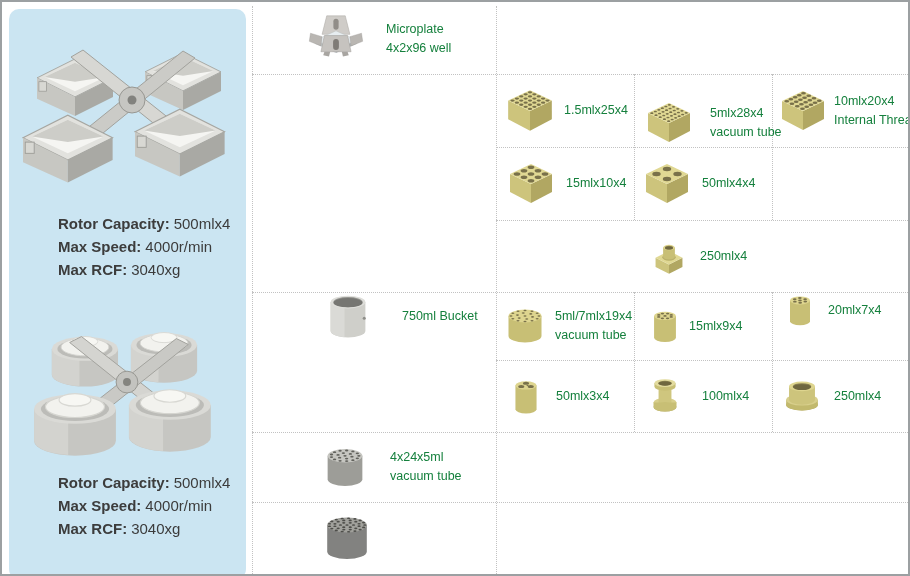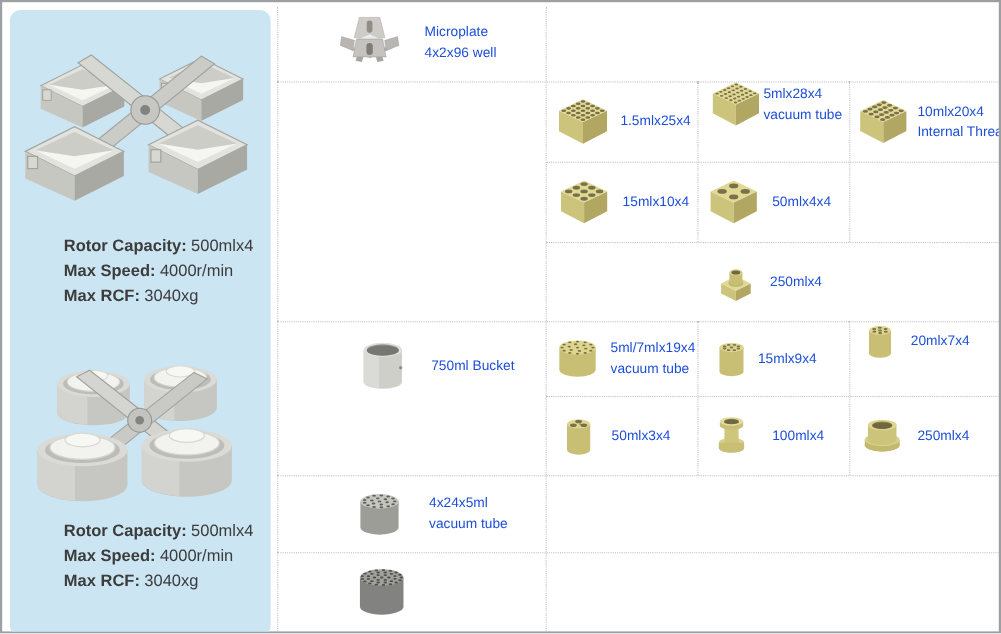--- a/index.html
+++ b/index.html
@@ -18,21 +18,21 @@
   .specs{position:absolute;}
   .spec-line{font-size:15px;line-height:23px;color:#3c3c3c;white-space:nowrap;}
   .spec-line b{font-weight:bold;margin-right:4px;}
   
   .vline{position:absolute;width:0;border-left:1px dotted #c2c2c2;}
   .hline{position:absolute;height:0;border-top:1px dotted #c2c2c2;}
   
   .cell{position:absolute;display:flex;align-items:center;box-sizing:border-box;}
   .icn{flex:0 0 auto;display:block;}
   .icn svg{display:block;width:100%;height:100%;}
-  .lbl{color:#1d4ed8;font-size:12.5px;line-height:19px;white-space:nowrap;}
+  .lbl{color:#15803d;font-size:12.5px;line-height:19px;white-space:nowrap;}
   .lbl span{display:block;}
 </style>
 </head>
 <body>
 
 <div class="stage">
 
   <div class="sidebar">
     <div class="rotor-img" style="left:12px;top:30px;width:212px;height:172px">
         <svg xmlns="http://www.w3.org/2000/svg" viewBox="0 0 212 172" width="100%" height="100%" preserveAspectRatio="xMidYMid meet">
@@ -120,21 +120,21 @@
           <polygon points="60,72 70,72 72,78 62,80" fill="#a8a5a1"></polygon>
         </svg>
       </span>
     <span class="lbl">
       <span>Microplate</span>
       <span>4x2x96 well</span>
     </span>
   </div>
 
 
-  <div class="cell" style="left:250px;top:296px;width:244px;height:68px;padding-left:66px;gap:14px">
+  <div class="cell" style="left:250px;top:280px;width:244px;height:68px;padding-left:66px;gap:24px">
     <span class="icn" style="width:60px;height:58px">
         <svg xmlns="http://www.w3.org/2000/svg" viewBox="0 0 100 100" width="100%" height="100%" preserveAspectRatio="xMidYMid meet">
           <path d="M20,26 L20,76 A30,11 0 0 0 80,76 L80,26 Z" fill="#cfcfca"></path>
           <path d="M20,26 L20,76 A30,11 0 0 0 44,86.5 L44,26 Z" fill="#dadad6"></path>
           <ellipse cx="50" cy="26" rx="30" ry="11" fill="#dededa"></ellipse>
           <ellipse cx="50" cy="26" rx="25" ry="8.8" fill="#94948f"></ellipse>
           <ellipse cx="50" cy="27" rx="25" ry="8" fill="#767672"></ellipse>
           <circle cx="78" cy="54" r="2.6" fill="#8e8e89"></circle>
         </svg>
       </span>
@@ -253,21 +253,21 @@
           <ellipse cx="66.8" cy="22.0" rx="4.2" ry="2.2" fill="#79714a"></ellipse>
           <ellipse cx="75.2" cy="26.0" rx="4.2" ry="2.2" fill="#79714a"></ellipse>
           <ellipse cx="83.6" cy="30.0" rx="4.2" ry="2.2" fill="#79714a"></ellipse>
         </svg>
       </span>
     <span class="lbl">
       <span>1.5mlx25x4</span>
     </span>
   </div>
 
-  <div class="cell" style="left:632px;top:56px;width:138px;height:73px;padding-left:10px;gap:0">
+  <div class="cell" style="left:632px;top:84px;width:138px;height:73px;padding-left:10px;gap:16px">
     <span class="icn" style="width:50px;height:54px">
         <svg xmlns="http://www.w3.org/2000/svg" viewBox="0 0 100 100" width="100%" height="100%" preserveAspectRatio="xMidYMid meet">
           <polygon points="8,30 50,50 50,88 8,66" fill="#cdc47c"></polygon>
           <polygon points="50,50 92,30 92,66 50,88" fill="#b1a762"></polygon>
           <polygon points="50,10 92,30 50,50 8,30" fill="#e0d893"></polygon>
           <ellipse cx="15.7" cy="30.3" rx="3.2" ry="1.7" fill="#79714a"></ellipse>
           <ellipse cx="24.1" cy="34.3" rx="3.2" ry="1.7" fill="#79714a"></ellipse>
           <ellipse cx="32.5" cy="38.3" rx="3.2" ry="1.7" fill="#79714a"></ellipse>
           <ellipse cx="40.9" cy="42.3" rx="3.2" ry="1.7" fill="#79714a"></ellipse>
           <ellipse cx="49.3" cy="46.3" rx="3.2" ry="1.7" fill="#79714a"></ellipse>

